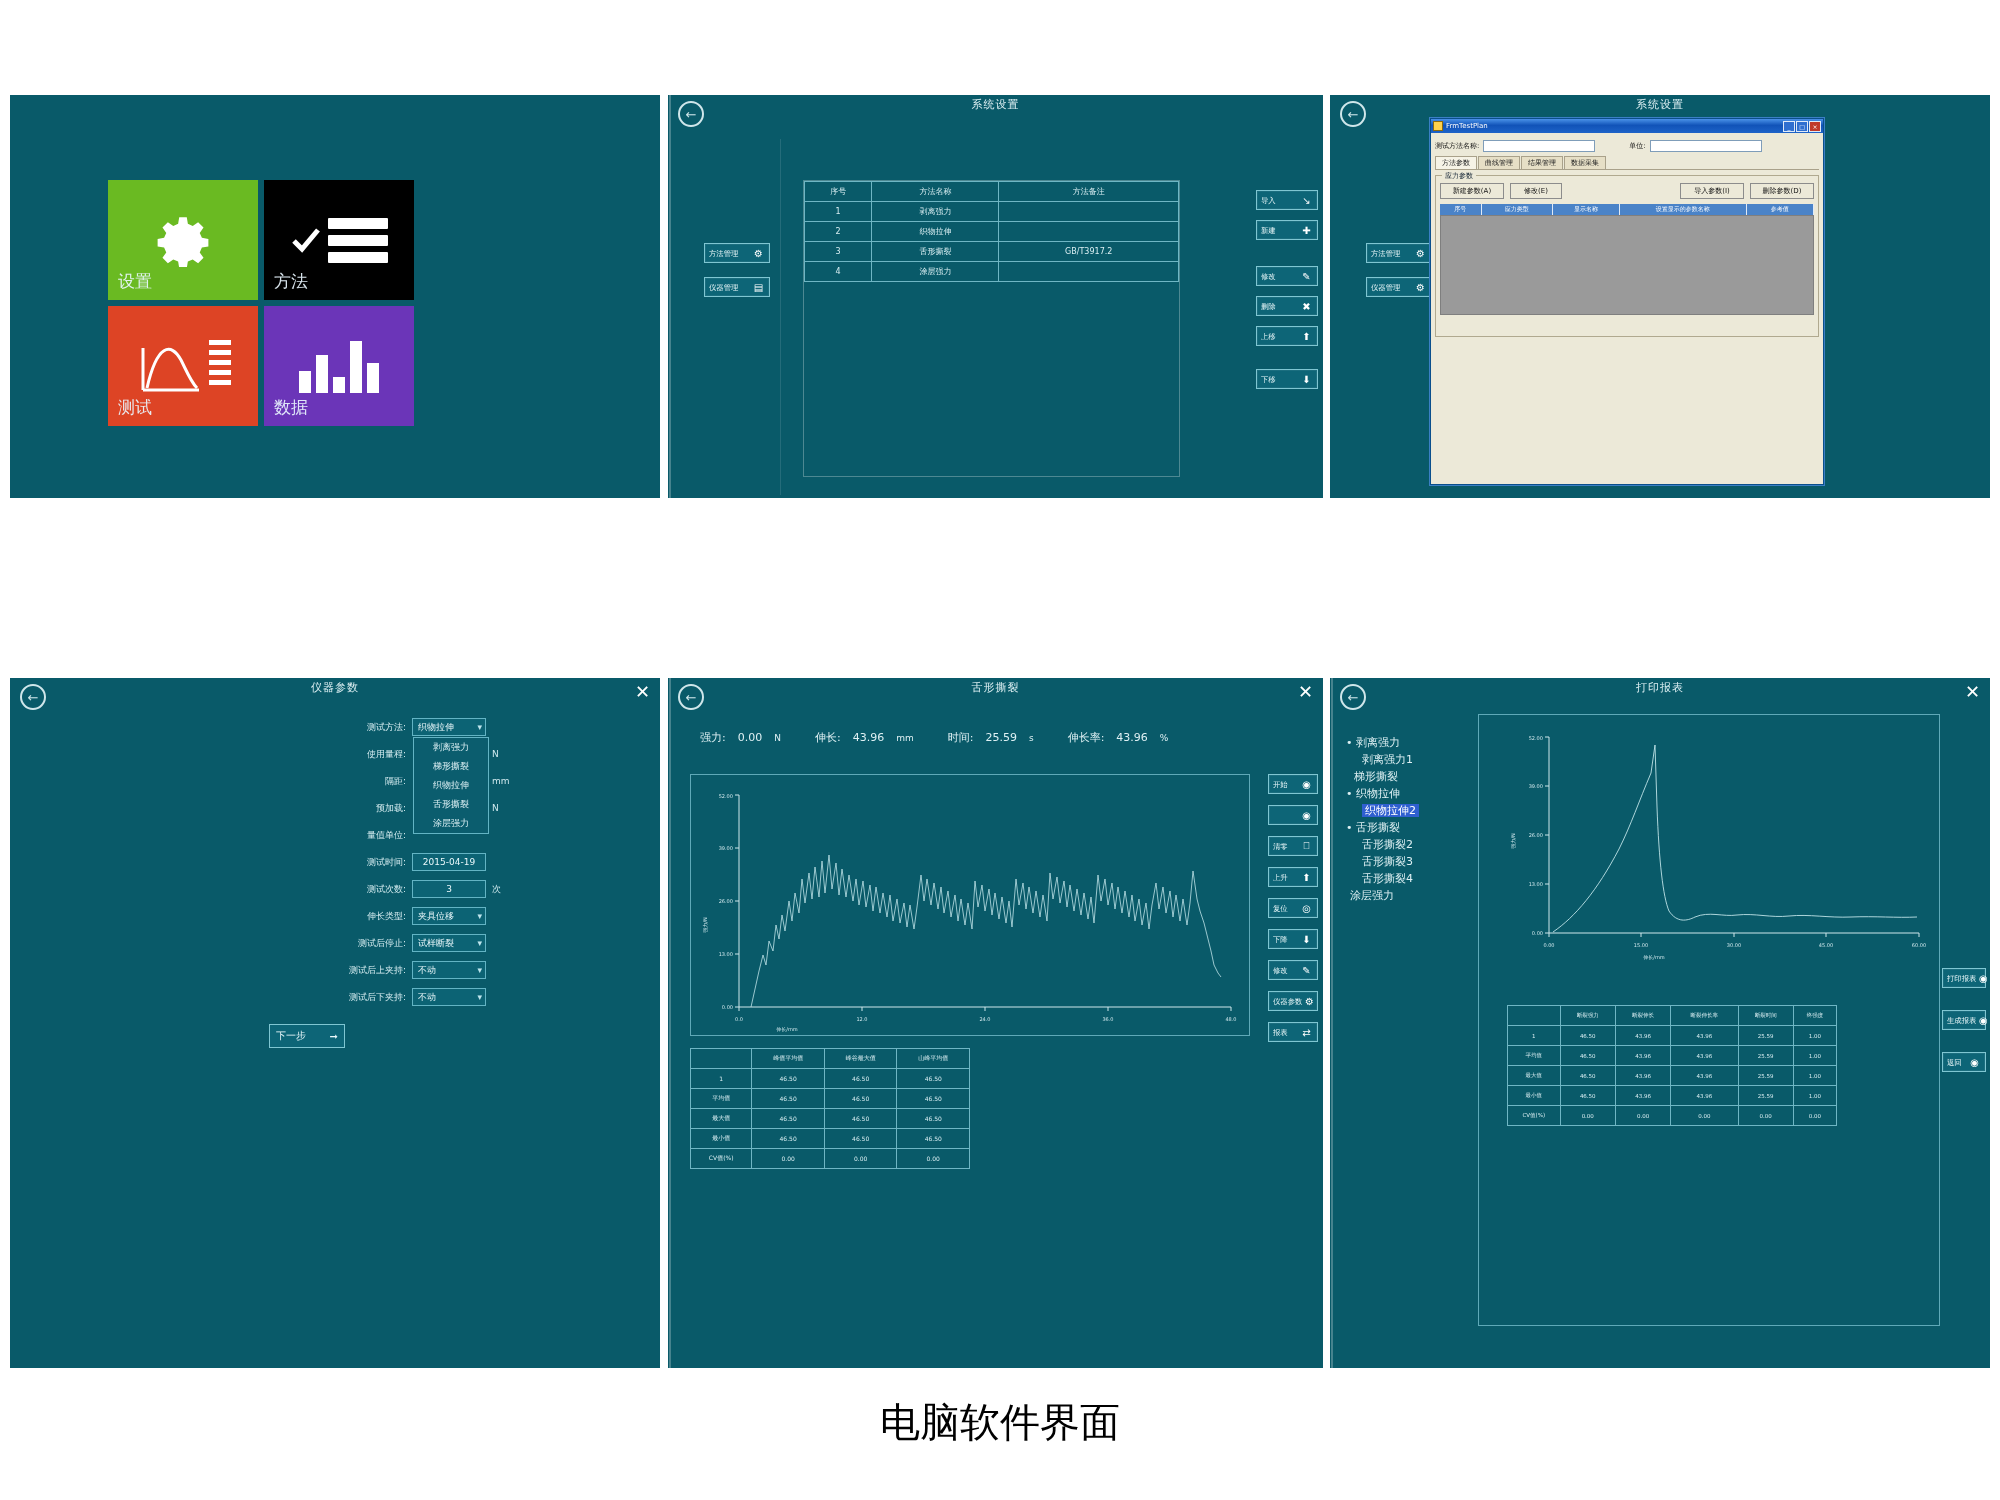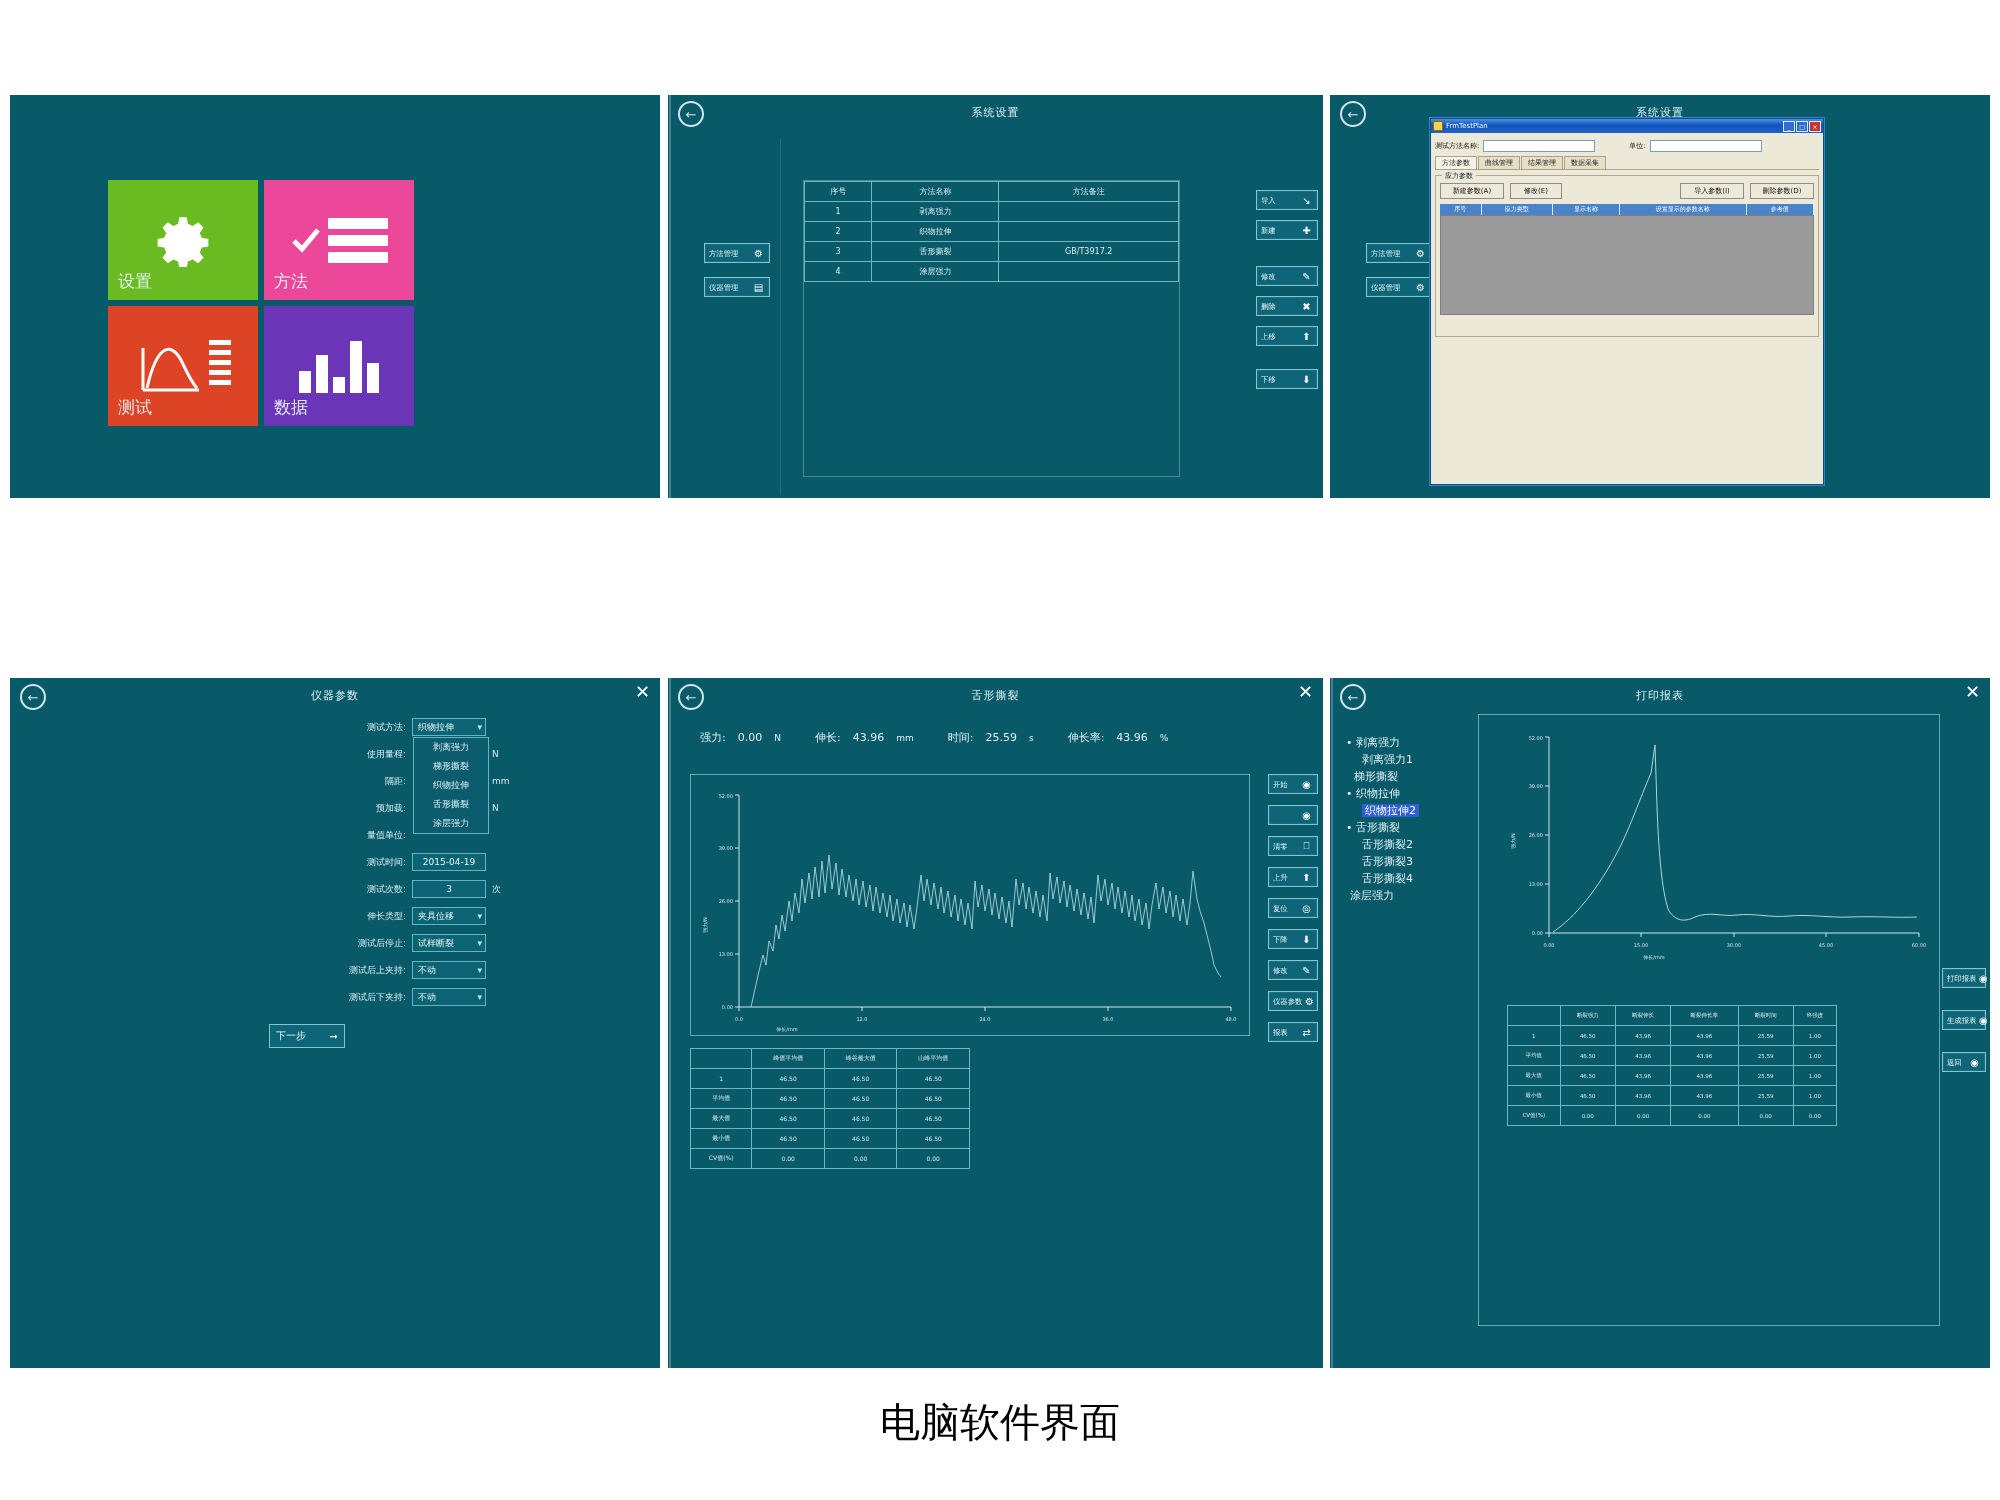--- a/index.html
+++ b/index.html
@@ -1,33 +1,33 @@
 <!DOCTYPE html>
 <html><head>
 <meta charset="utf-8">
 <style>
   html,body{margin:0;padding:0;background:#ffffff;}
   body{width:2000px;height:1500px;font-family:"DejaVu Sans","Liberation Sans",sans-serif;overflow:hidden;}
   .page{position:relative;width:2000px;height:1500px;background:#fff;}
 
   
   .panel{position:absolute;background:#095a69;box-sizing:border-box;}
-  .panel-title{position:absolute;top:10px;left:0;right:0;text-align:center;color:#dff1f4;font-size:11px;letter-spacing:1px;}
+  .panel-title{position:absolute;top:2px;left:0;right:0;text-align:center;color:#dff1f4;font-size:11px;letter-spacing:1px;}
   .back-btn{position:absolute;left:10px;top:6px;width:22px;height:22px;border-radius:50%;border:2px solid #cfe6ea;color:#cfe6ea;
             display:flex;align-items:center;justify-content:center;font-size:13px;line-height:1;background:transparent;}
   .close-btn{position:absolute;right:10px;top:5px;color:#ffffff;font-size:18px;font-weight:bold;line-height:1;}
   .vsep{position:absolute;background:rgba(255,255,255,.25);}
 
   
   .tiles{position:absolute;display:grid;grid-template-columns:150px 150px;grid-template-rows:120px 120px;gap:6px;}
   .tile{position:relative;display:flex;align-items:flex-end;}
   .tile .tlabel{position:absolute;left:10px;bottom:7px;color:#eaf7ff;font-size:17px;opacity:.92;}
   .tile .ticon{position:absolute;left:0;right:0;top:0;bottom:0;display:flex;align-items:center;justify-content:center;}
   .t-green{background:#6aba22;}
-  .t-blue{background:#ec4899;}
+  .t-blue{background:#000000;}
   .t-red{background:#dd4425;}
   .t-purple{background:#6b35b8;}
   .gear{width:54px;height:54px;}
   .checkrows{display:flex;align-items:center;gap:7px;}
   .checkrows .bars{display:flex;flex-direction:column;gap:6px;}
   .checkrows .bars i{display:block;width:60px;height:11px;background:#fff;border-radius:1px;}
   .chk{width:30px;height:26px;}
   .curvebox{width:92px;height:56px;position:relative;}
   .dashrows{position:absolute;right:-2px;top:2px;display:flex;flex-direction:column;gap:5px;}
   .dashrows i{display:block;width:22px;height:5px;background:#fff;}

